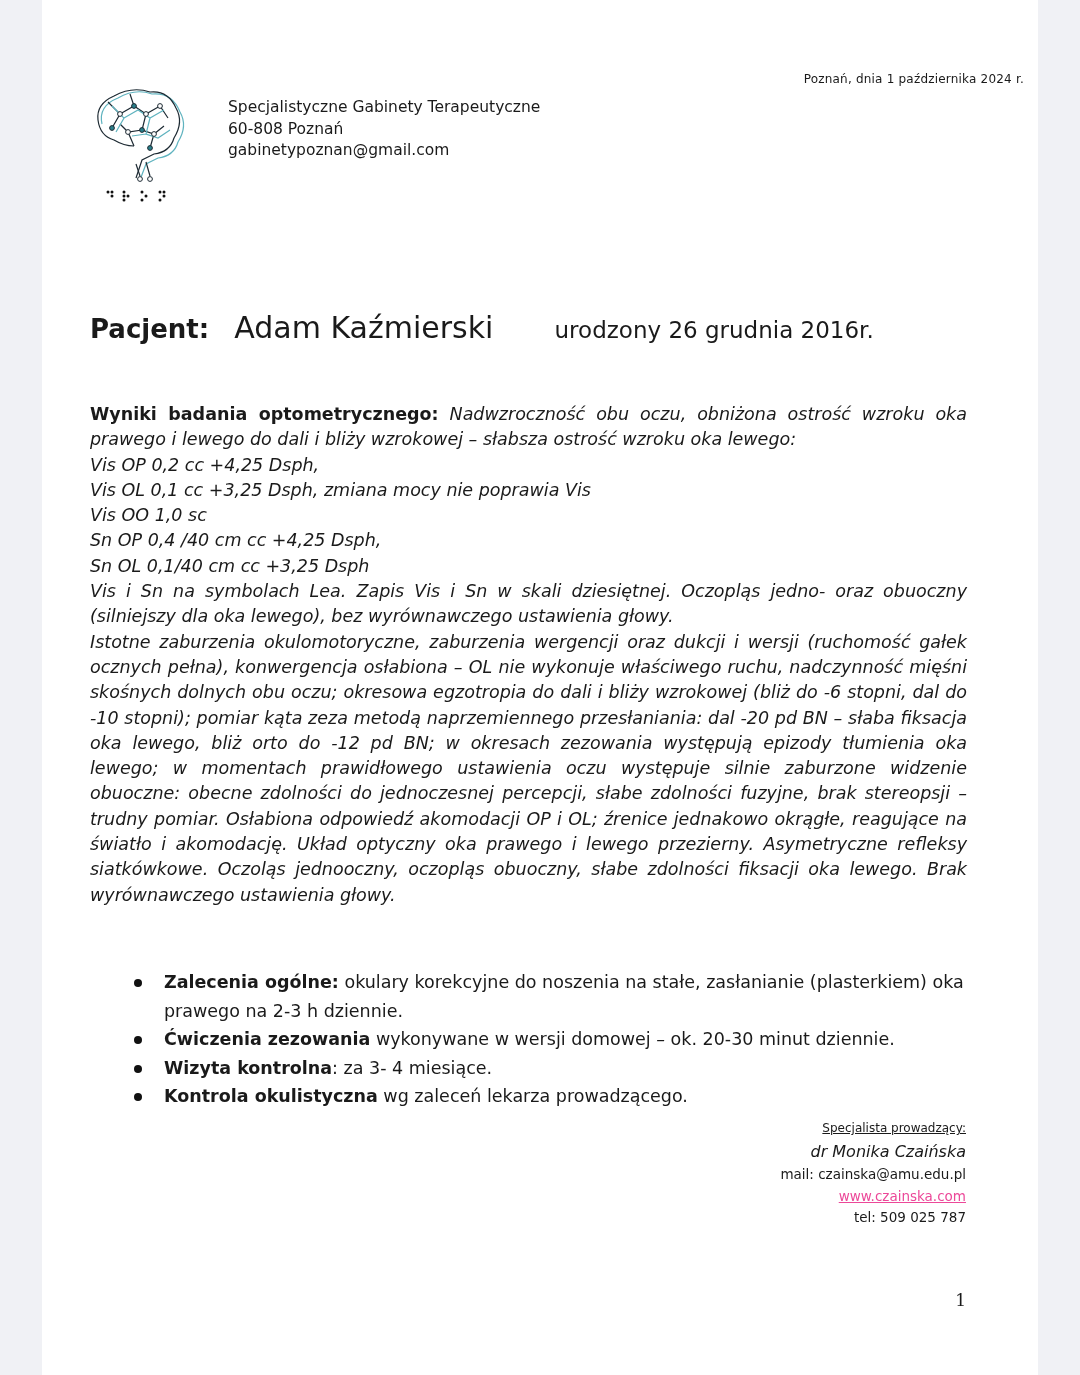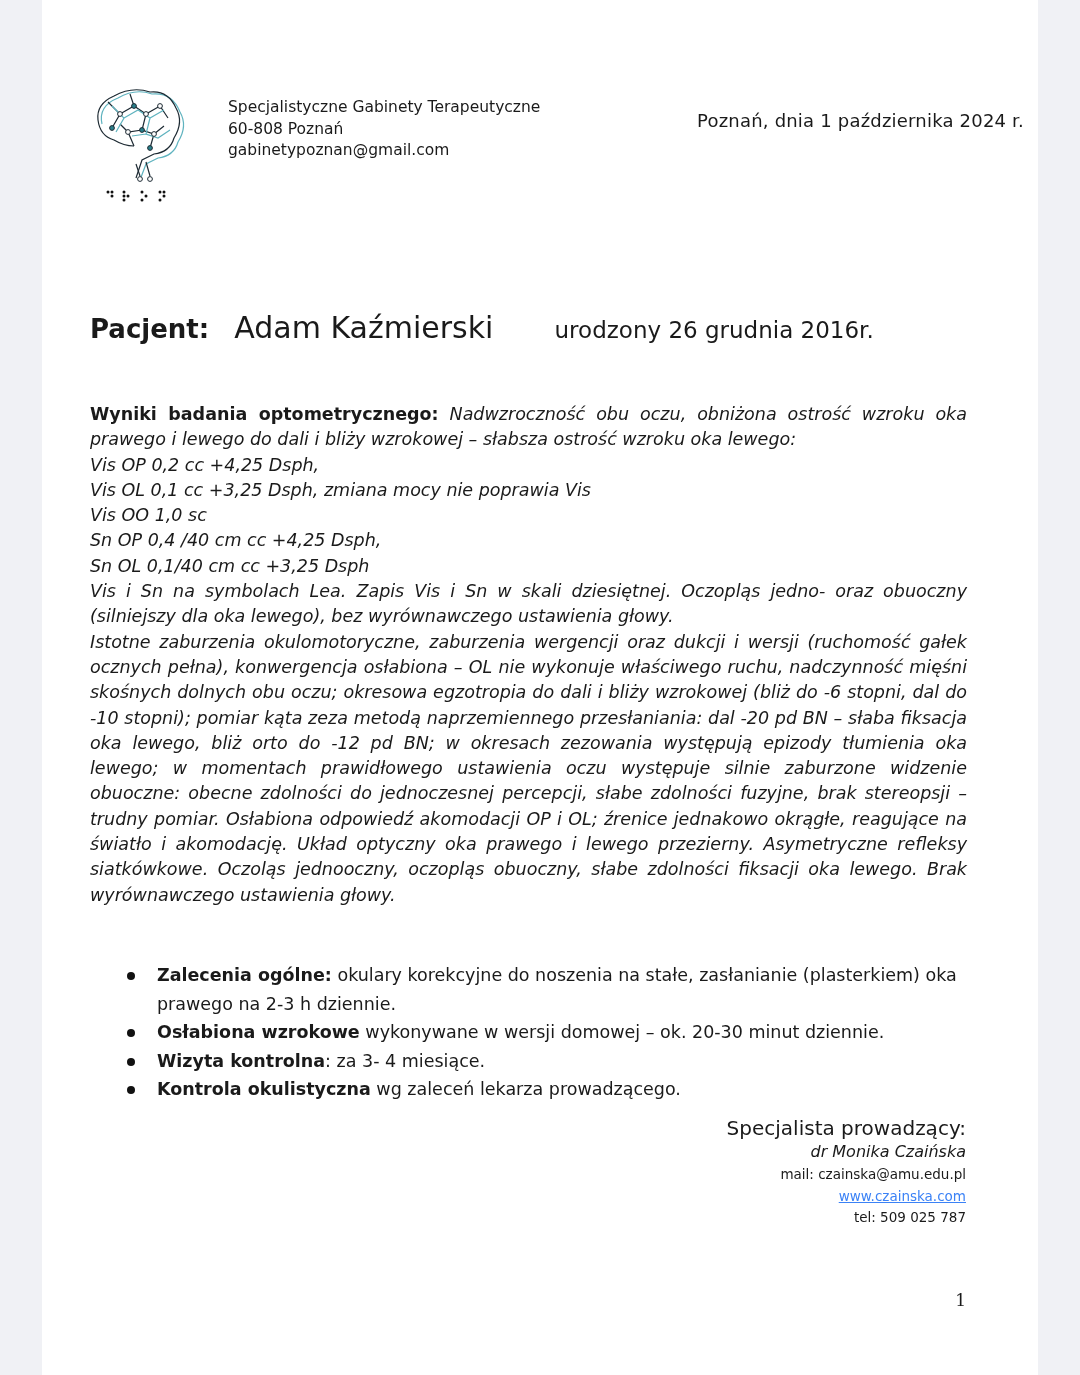--- a/index.html
+++ b/index.html
@@ -13,23 +13,22 @@
     }
     .page {
       position: absolute;
       left: 42px; top: 0;
       width: 996px; height: 1375px;
       background: #ffffff;
     }
     .abs { position: absolute; }
     .date {
       right: 14px; top: 72px;
-      font-size: 18px;
+      font-size: 12px;
       letter-spacing: 0.2px;
-      margin-top: 38px;
     }
     .logo { left: 48px; top: 84px; width: 100px; height: 125px; }
     .org { left: 186px; top: 97px; font-size: 15.5px; line-height: 21.5px; }
     .org .name { font-weight: normal; }
     .patient { left: 48px; top: 310px; white-space: nowrap; }
     .patient .lbl { font-weight: bold; font-size: 26px; }
     .patient .nm { font-size: 30px; margin-left: 20px; margin-top: 8px; }
     .patient .born { font-size: 23px; margin-left: 56px; }
     .body {
       left: 48px; top: 402px; width: 877px;
@@ -37,36 +36,36 @@
       font-style: italic;
       font-family: "DejaVu Sans", sans-serif;
     }
     .body p { margin: 0; text-align: justify; }
     .body .h { font-weight: bold; font-style: normal; }
     .body .line { display: block; }
     .body .p2 { }
     .recs {
       left: 72px; top: 953px; width: 860px;
       font-size: 17.5px; line-height: 28.6px;
-      margin: 8px; padding: 0; list-style: none;
+      margin: 15px; padding: 0; list-style: none;
     }
     .recs li { position: relative; padding-left: 35px; }
     .recs li .bullet {
       position: absolute; left: 5px; top: 11px;
       width: 8px; height: 8px; border-radius: 50%; background: #111;
     }
     .recs li .b { font-weight: bold; }
     .sig {
       right: 72px; top: 1116px; text-align: right;
     }
-    .sig .s1 { font-size: 20px; line-height: 24px; }
+    .sig .s1 { font-size: 12px; line-height: 24px; text-decoration: underline; }
     .sig .s2 { font-size: 16px; line-height: 24px; font-style: italic; }
     .sig .s3, .sig .s4, .sig .s5, .sig .s6 { font-size: 13.5px; line-height: 21.5px; }
     .sig .s3 .i { font-style: italic; }
-    .sig .s5 { color: #3b82f6; text-decoration: underline; }
+    .sig .s5 { color: #ec4899; text-decoration: underline; }
     .pagenum {
       right: 72px; top: 1290px;
       font-family: "DejaVu Serif", serif; font-size: 17px;
     }
   </style>
 </head>
 <body>
 
 <div class="page">
 
@@ -138,21 +137,21 @@
     <p class="p2">Istotne zaburzenia okulomotoryczne, zaburzenia wergencji oraz dukcji i wersji (ruchomość gałek ocznych pełna), konwergencja osłabiona – OL nie wykonuje właściwego ruchu, nadczynność mięśni skośnych dolnych obu oczu; okresowa egzotropia do dali i bliży wzrokowej (bliż do -6 stopni, dal do -10 stopni); pomiar kąta zeza metodą naprzemiennego przesłaniania: dal -20 pd BN – słaba fiksacja oka lewego, bliż orto do -12 pd BN; w okresach zezowania występują epizody tłumienia oka lewego; w momentach prawidłowego ustawienia oczu występuje silnie zaburzone widzenie obuoczne: obecne zdolności do jednoczesnej percepcji, słabe zdolności fuzyjne, brak stereopsji – trudny pomiar. Osłabiona odpowiedź akomodacji OP i OL; źrenice jednakowo okrągłe, reagujące na światło i akomodację. Układ optyczny oka prawego i lewego przezierny. Asymetryczne refleksy siatkówkowe. Oczoląs jednooczny, oczopląs obuoczny, słabe zdolności fiksacji oka lewego. Brak wyrównawczego ustawienia głowy.</p>
   </div>
 
   <ul class="abs recs">
     <li>
       <span class="bullet"></span>
       <span class="b">Zalecenia ogólne:</span><span> okulary korekcyjne do noszenia na stałe, zasłanianie (plasterkiem) oka prawego na 2-3 h dziennie.</span>
     </li>
     <li>
       <span class="bullet"></span>
-      <span class="b">Osłabiona wzrokowe</span><span> wykonywane w wersji domowej – ok. 20-30 minut dziennie.</span>
+      <span class="b">Ćwiczenia zezowania</span><span> wykonywane w wersji domowej – ok. 20-30 minut dziennie.</span>
     </li>
     <li>
       <span class="bullet"></span>
       <span class="b">Wizyta kontrolna</span><span>: za 3- 4 miesiące.</span>
     </li>
     <li>
       <span class="bullet"></span>
       <span class="b">Kontrola okulistyczna</span><span> wg zaleceń lekarza prowadzącego.</span>
     </li>
   </ul>

